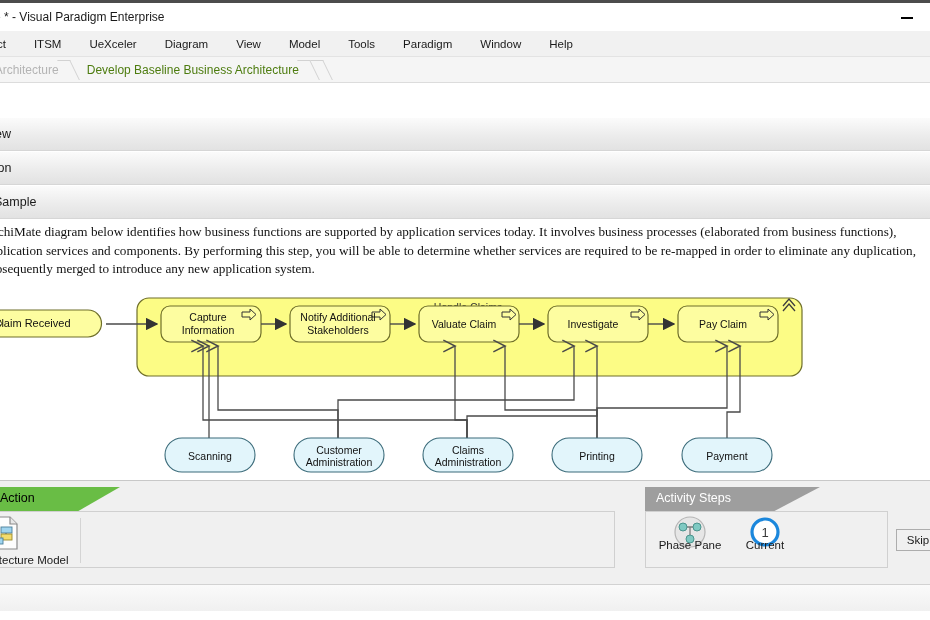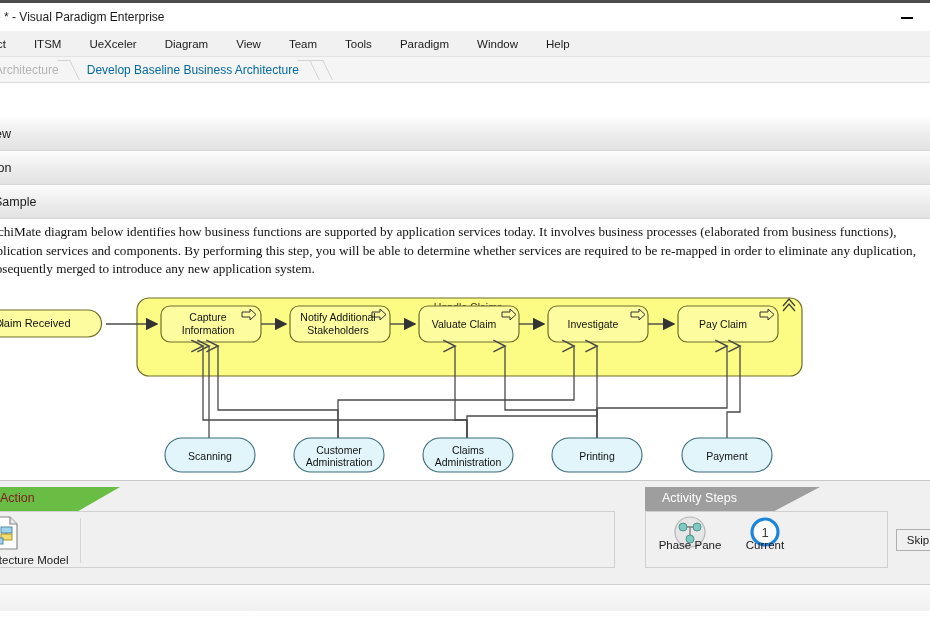--- a/index.html
+++ b/index.html
@@ -56,21 +56,21 @@
     position: absolute; left: 0; top: 54px; right: 0; height: 25px;
     background: #f5f5f5;
   }
   .crumbs { position: absolute; left: -54px; top: 0; display: flex; height: 25px; }
   .crumb {
     position: relative; display: flex; align-items: center;
     padding: 0 16px 0 12px; font-size: 12px; white-space: nowrap;
     cursor: default;
   }
   .crumb.dim { color: #b4b4b4; }
-  .crumb.active { color: #0369a1; }
+  .crumb.active { color: #4d7c0f; }
   .crumb::after {
     content: ""; position: absolute; right: 0px; top: 3px;
     width: 12px; height: 19px;
     border-right: 1px solid #d2d2d2;
     border-top: 1px solid #d2d2d2;
     transform: skewX(26deg);
   }
   .crumb-tail {
     position: relative; width: 26px; height: 25px;
   }
@@ -124,21 +124,21 @@
     border-top: 1px solid #c8c8c8;
   }
   .tab-green {
     position: absolute; left: -40px; top: 6px;
     height: 24px; width: 160px;
     background: #69bd45;
     clip-path: polygon(0 0, 100% 0, 74% 100%, 0 100%);
   }
   .tab-green .lbl {
     position: absolute; left: 40px; top: 4px;
-    font-size: 12.5px; color: #7f1d1d; white-space: nowrap;
+    font-size: 12.5px; color: #000000; white-space: nowrap;
   }
   .action-box {
     position: absolute; left: -40px; top: 30px; width: 655px; height: 57px;
     background: #f0f0f0;
     border: 1px solid #d0d0d0; border-left: none;
   }
   .act-item {
     position: absolute; top: 4px; width: 150px; height: 50px;
     text-align: center; cursor: default;
   }
@@ -153,21 +153,21 @@
     position: absolute; top: 6px; width: 1px; height: 45px; background: #d4d4d4;
   }
 
   .tab-gray {
     position: absolute; left: 645px; top: 6px;
     height: 24px; width: 175px;
     background: #9e9e9e;
     clip-path: polygon(0 0, 100% 0, 74% 100%, 0 100%);
   }
   .tab-gray .lbl {
-    position: absolute; left: 17px; top: 4px;
+    position: absolute; left: 11px; top: 4px;
     font-size: 12.5px; color: #ffffff; white-space: nowrap;
   }
   .steps-box {
     position: absolute; left: 645px; top: 30px; width: 243px; height: 57px;
     background: #f0f0f0; border: 1px solid #d0d0d0;
   }
   .step-item {
     position: absolute; top: 3px; height: 52px; text-align: center; cursor: default;
   }
   .step-item .cap {
@@ -207,21 +207,21 @@
       </div>
   </div>
 
   <div class="menubar">
     <div class="menu-items" id="menu-items">
         <div class="menu-item">ject</div>
         <div class="menu-item">ITSM</div>
         <div class="menu-item">UeXceler</div>
         <div class="menu-item">Diagram</div>
         <div class="menu-item">View</div>
-        <div class="menu-item">Team</div>
+        <div class="menu-item">Model</div>
         <div class="menu-item">Tools</div>
         <div class="menu-item">Paradigm</div>
         <div class="menu-item">Window</div>
         <div class="menu-item">Help</div>
       </div>
   </div>
 
   <div class="breadcrumb-bar">
     <div class="crumbs" id="crumbs">
         <div class="crumb dim">siness Architecture</div>

